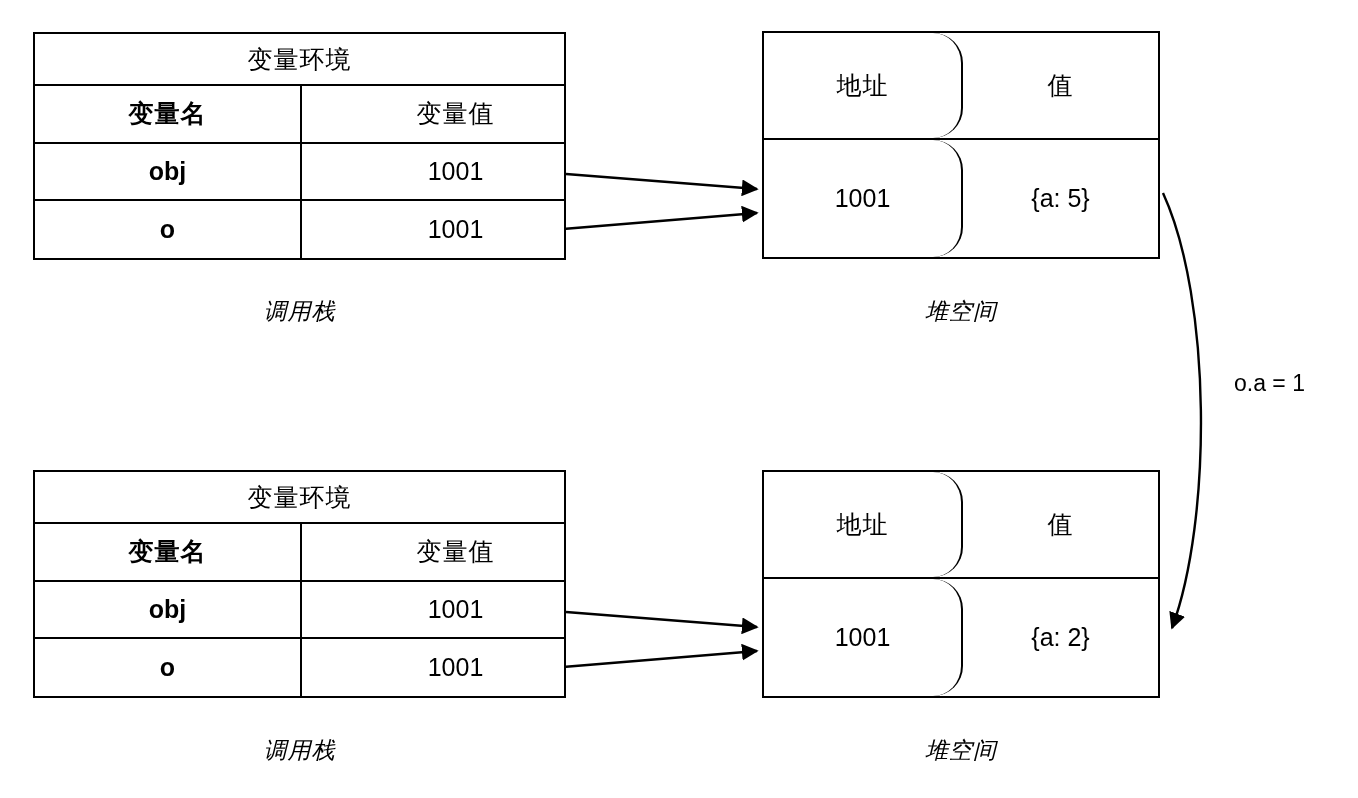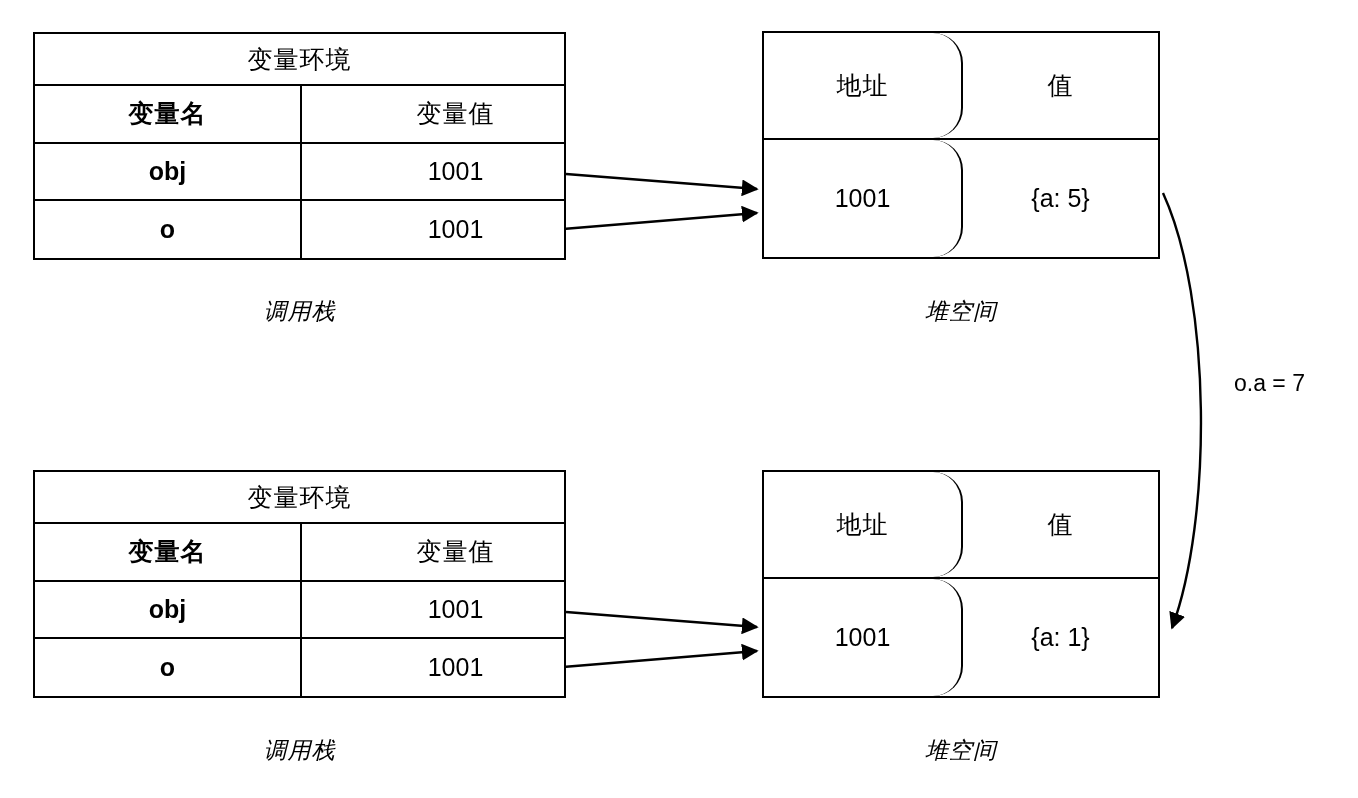--- a/index.html
+++ b/index.html
@@ -163,21 +163,21 @@
     </div>
 
     <div class="trow data-row last">
       <div class="tcell divider col-addr txt-latin">1001</div>
       <div class="tcell col-val txt-latin">{a: 5}</div>
     </div>
   </div>
 
   <div class="caption" style="left:762px; top:296px; width:398px;">堆空间</div>
 
-  <div class="curve-label" style="left:1234px; top:370px;">o.a = 7</div>
+  <div class="curve-label" style="left:1234px; top:370px;">o.a = 1</div>
 
   <div class="diagram-table stack-table" style="left:33px; top:470px; width:533px; height:228px;">
 
     <div class="trow title-row">
       <div class="tcell full txt-cn">变量环境</div>
     </div>
 
     <div class="trow head-row">
       <div class="tcell divider col-name txt-cn">变量名</div>
       <div class="tcell col-value txt-cn">变量值</div>
@@ -198,19 +198,19 @@
 
   <div class="diagram-table heap-table" style="left:762px; top:470px; width:398px; height:228px;">
 
     <div class="trow head-row">
       <div class="tcell divider col-addr txt-cn">地址</div>
       <div class="tcell col-val txt-cn">值</div>
     </div>
 
     <div class="trow data-row last">
       <div class="tcell divider col-addr txt-latin">1001</div>
-      <div class="tcell col-val txt-latin">{a: 1}</div>
+      <div class="tcell col-val txt-latin">{a: 2}</div>
     </div>
   </div>
 
   <div class="caption" style="left:762px; top:735px; width:398px;">堆空间</div>
 
 </div>
 
 </body></html>

